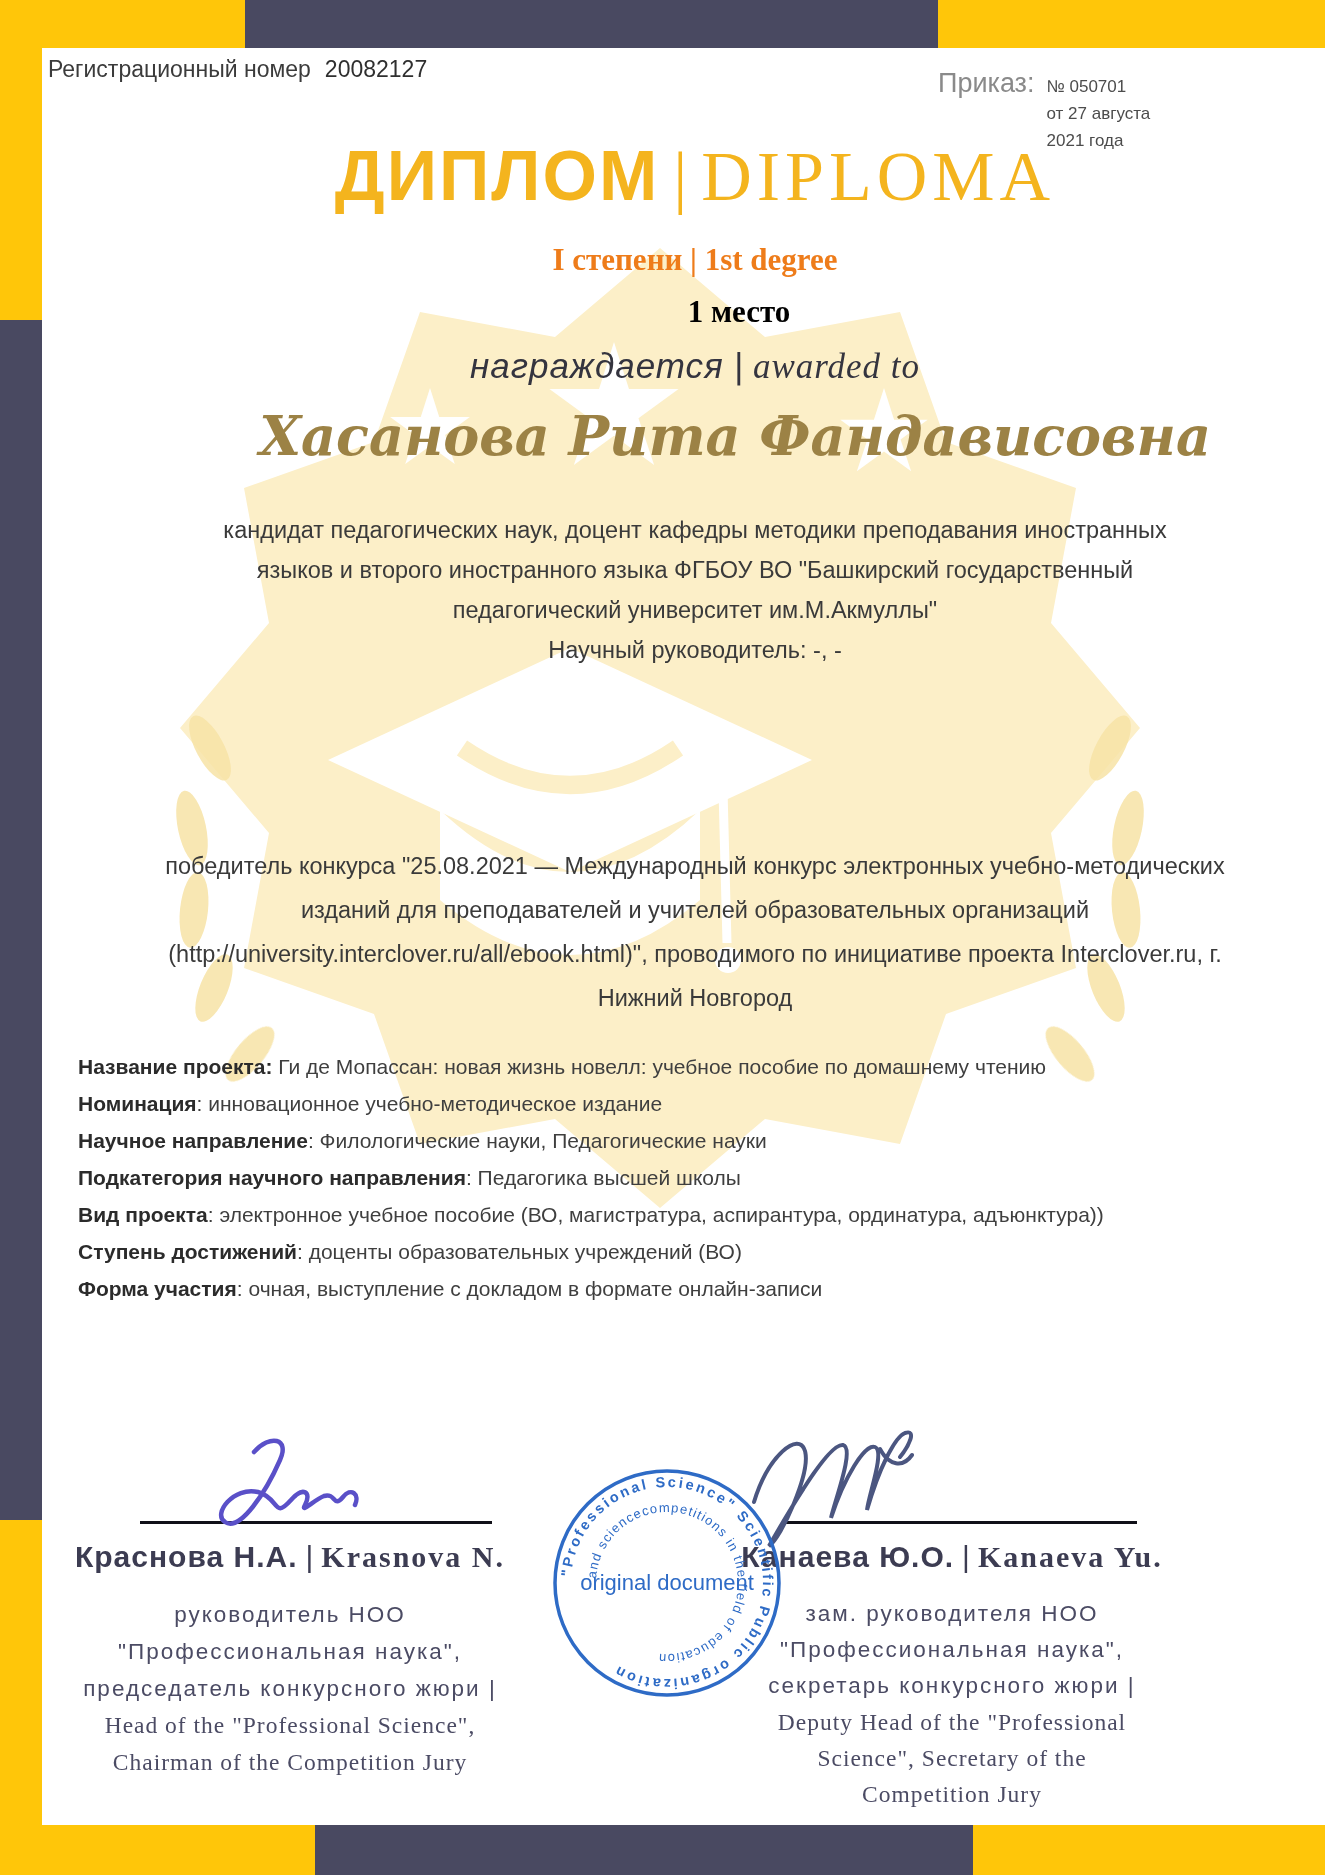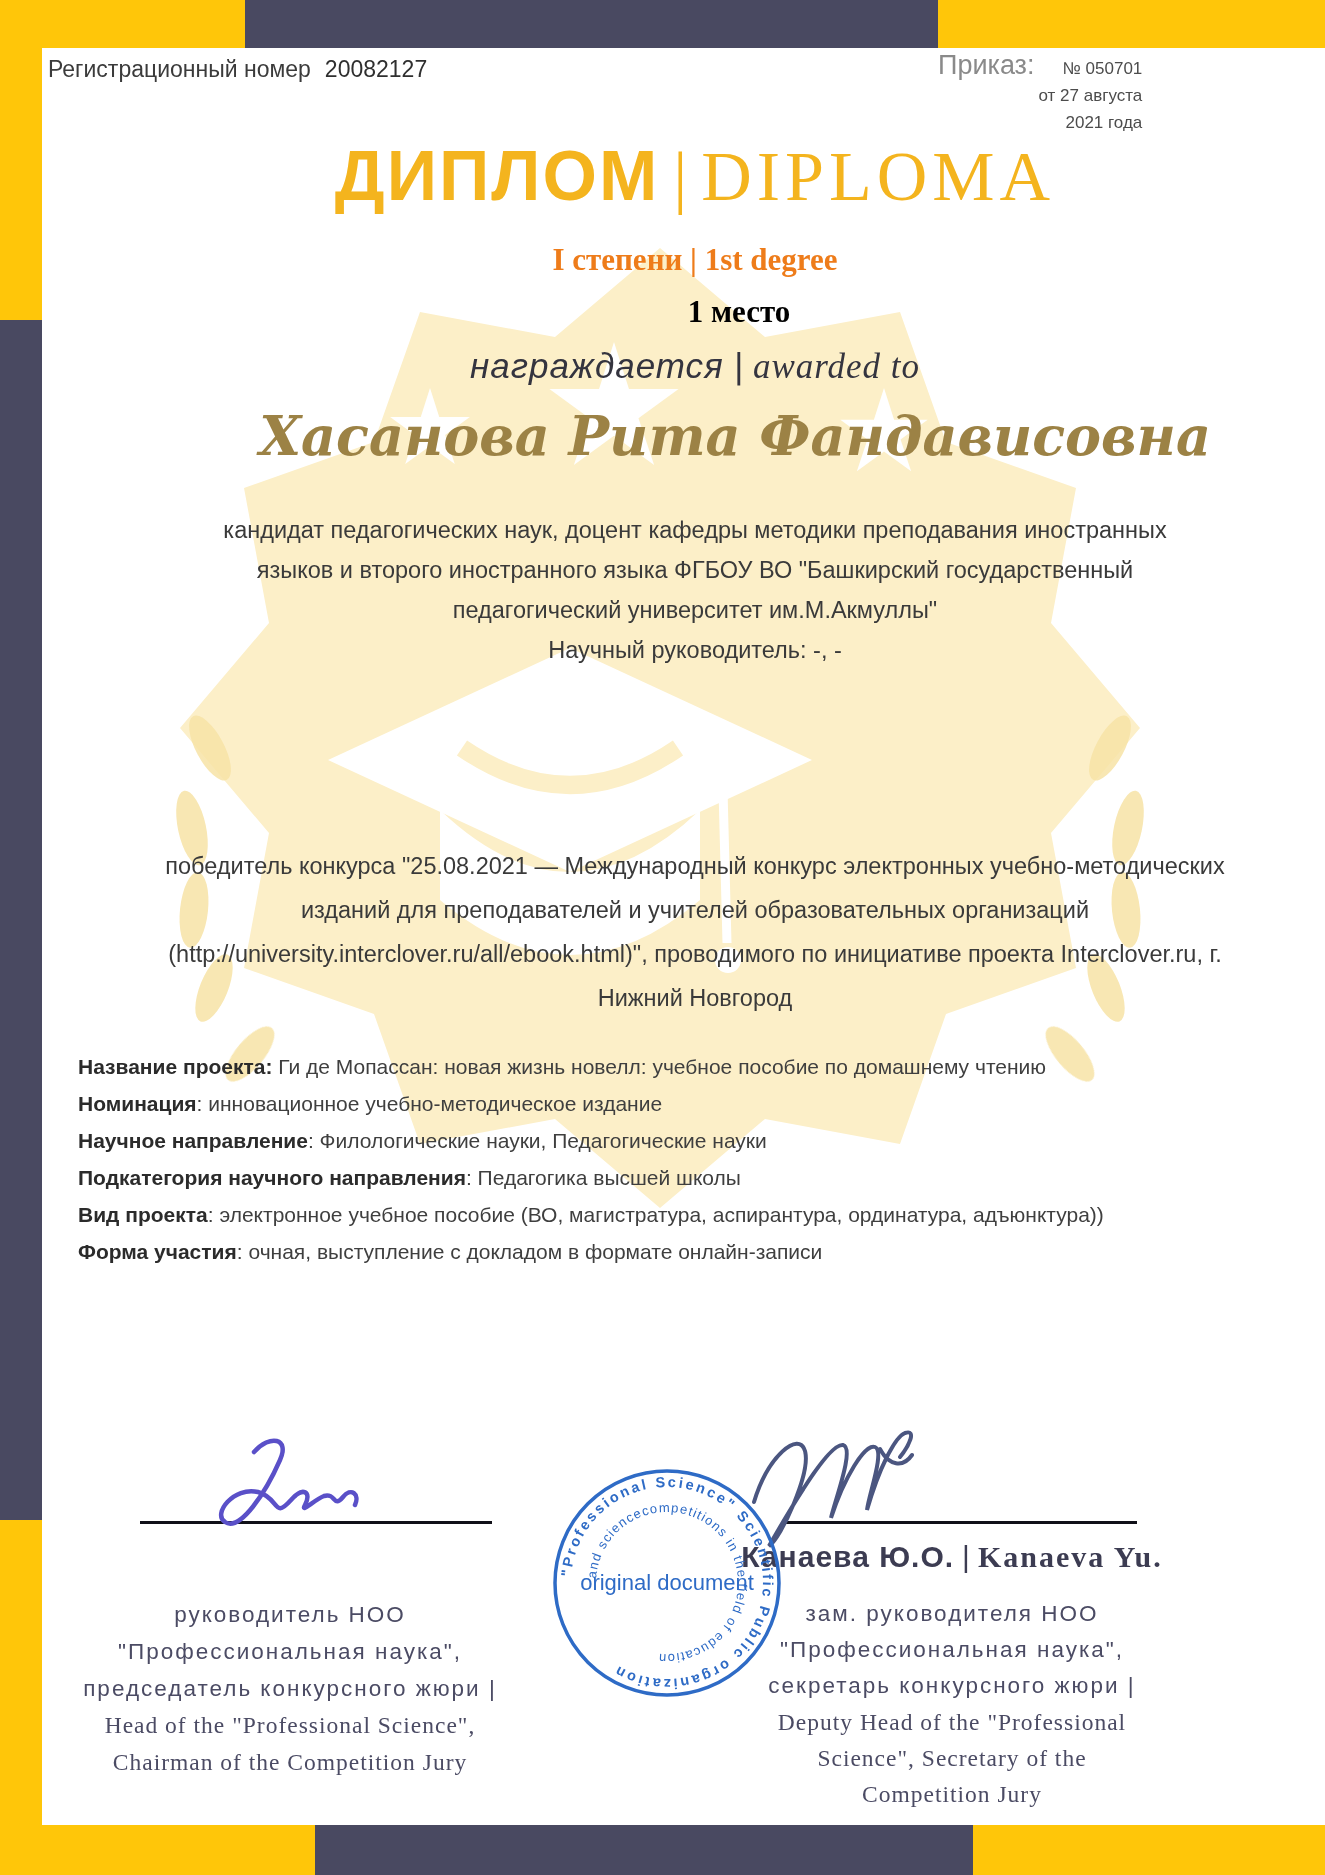--- a/index.html
+++ b/index.html
@@ -8,21 +8,21 @@
   .corner{position:absolute;background:#FFC609;}
   .corner.tl{left:0;top:0;width:245px;height:320px;}
   .corner.tr{left:938px;top:0;width:387px;height:313px;}
   .corner.bl{left:0;top:1520px;width:315px;height:355px;}
   .corner.br{left:973px;top:1520px;width:352px;height:355px;}
   .page{position:absolute;left:42px;top:48px;width:1306px;height:1777px;background:#ffffff;overflow:hidden;}
   .page svg.deco{position:absolute;left:0;top:0;pointer-events:none;}
 
   .reg{position:absolute;left:6px;top:8px;font-size:23px;color:#3b3b3b;z-index:2;}
   .reg .reg-num{margin-left:14px;color:#2f2f2f;}
-  .order{position:absolute;left:896px;top:2px;display:flex;gap:4px;z-index:2;text-align:right;}
+  .order{position:absolute;left:896px;top:20px;display:flex;gap:12px;z-index:2;}
   .order-label{font-size:27px;color:#8a8a8a;font-weight:300;}
   .order-lines{font-size:17px;color:#4c4c4c;line-height:27px;padding-top:5px;}
 
   .title{position:absolute;left:0;top:88px;width:100%;text-align:center;z-index:2;
          font-size:70px;color:#F4B41E;white-space:nowrap;}
   .title .t-ru{font-weight:700;letter-spacing:2px;font-family:"Liberation Sans",sans-serif;}
   .title .t-sep{font-weight:300;margin:0 14px;font-family:"Liberation Serif",serif;}
   .title .t-en{font-family:"Liberation Serif",serif;font-weight:400;letter-spacing:5px;}
 
   .degree{position:absolute;left:0;top:194px;width:100%;text-align:center;z-index:2;
@@ -139,26 +139,30 @@
     </div>
 
     <div class="winner">победитель конкурса "25.08.2021 — Международный конкурс электронных учебно-методических изданий для преподавателей и учителей образовательных организаций (http://university.interclover.ru/all/ebook.html)", проводимого по инициативе проекта Interclover.ru, г. Нижний Новгород</div>
 
     <div class="details">
       <div><b>Название проекта:</b><span> Ги де Мопассан: новая жизнь новелл: учебное пособие по домашнему чтению</span></div>
       <div><b>Номинация</b><span>: инновационное учебно-методическое издание</span></div>
       <div><b>Научное направление</b><span>: Филологические науки, Педагогические науки</span></div>
       <div><b>Подкатегория научного направления</b><span>: Педагогика высшей школы</span></div>
       <div><b>Вид проекта</b><span>: электронное учебное пособие (ВО, магистратура, аспирантура, ординатура, адъюнктура))</span></div>
+      <div><b>Ступень достижений</b><span>: доценты образовательных учреждений (ВО)</span></div>
       <div><b>Форма участия</b><span>: очная, выступление с докладом в формате онлайн-записи</span></div>
     </div>
 
     <div class="sigline l"></div>
     <div class="sigline r"></div>
 
+    <div class="signame l">
+      <span class="n-ru">Краснова Н.А.</span><span class="n-sep">|</span><span class="n-en">Krasnova N.</span>
+    </div>
     <div class="signame r">
       <span class="n-ru">Канаева Ю.О.</span><span class="n-sep">|</span><span class="n-en">Kanaeva Yu.</span>
     </div>
 
     <div class="sigtitles l">
       <div class="ru-sans">руководитель НОО</div>
       <div class="ru-sans">"Профессиональная наука",</div>
       <div class="ru-sans">председатель конкурсного жюри |</div>
       <div class="en-serif">Head of the "Professional Science",</div>
       <div class="en-serif">Chairman of the Competition Jury</div>

